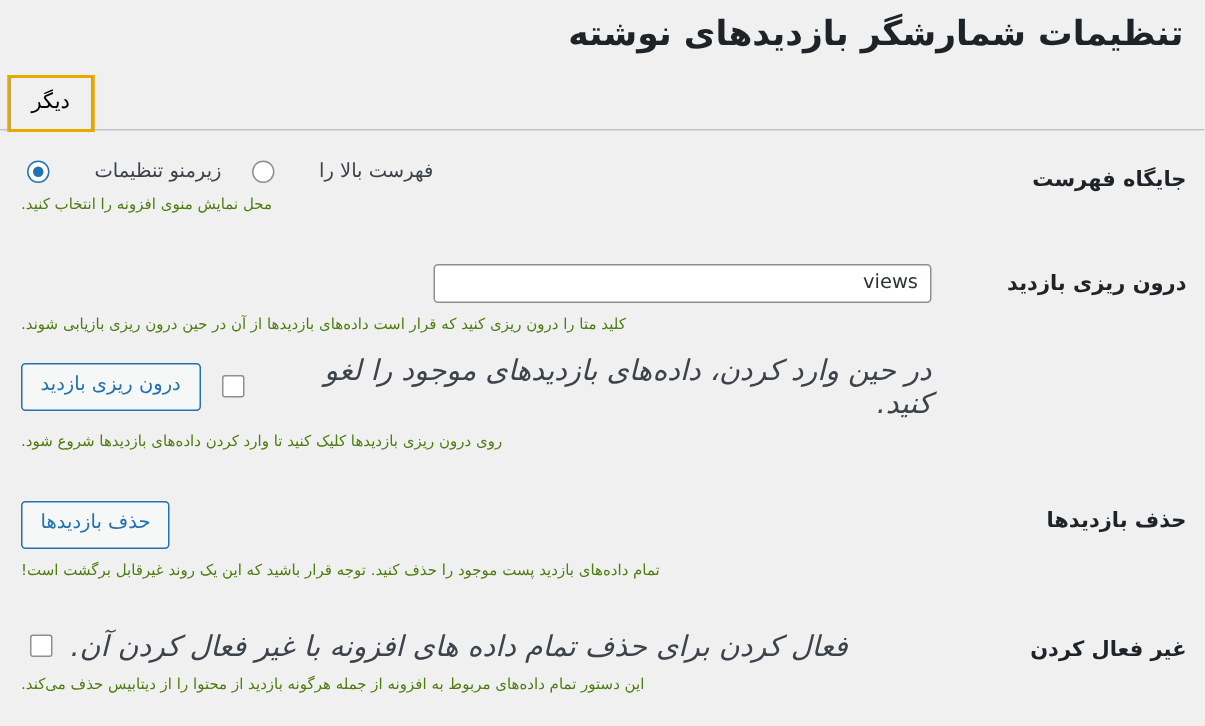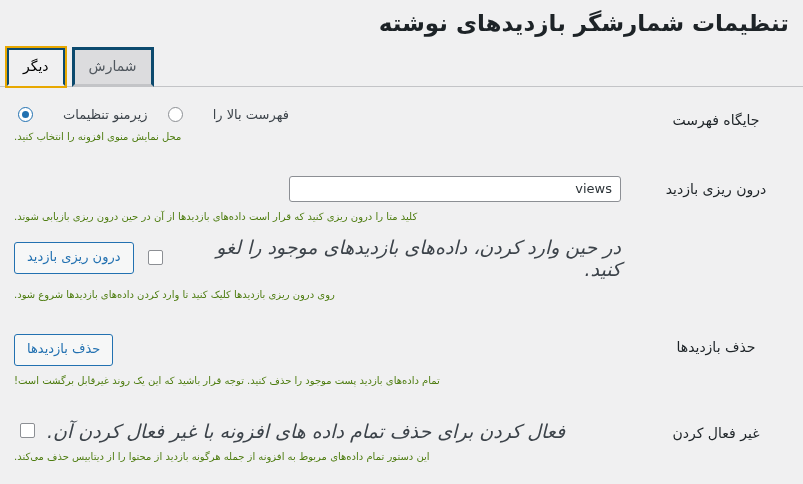--- a/index.html
+++ b/index.html
@@ -41,21 +41,21 @@
     padding-left: 0;
     padding-right: 0;
     box-sizing: border-box;
   }
   .tab {
     display: inline-block;
     font-size: 14px;
     line-height: 1.5;
     padding: 6px 14px 7px 14px;
     margin: 0 0 -1px 6px;
-    border: 3px solid #0c4a6e;
+    border: 1px solid #0c4a6e;
     background: #dcdcde;
     color: #50575e;
     text-decoration: none;
     border-bottom-color: #c3c4c7;
     white-space: nowrap;
   }
   .tab.active {
     background: #f0f0f1;
     border-bottom-color: #f0f0f1;
     color: #000;
@@ -72,21 +72,22 @@
   .form-table {
     width: 100%;
     border-collapse: collapse;
     margin-top: 4px;
   }
   .form-table tr {
     vertical-align: top;
   }
   .form-table th {
     width: 150px;
-    font-weight: 400;
+    text-align: right;
+    font-weight: 700;
     font-size: 14px;
     color: #1d2327;
     padding: 20px 12px 20px 10px;
     line-height: 1.3;
     white-space: nowrap;
   }
   .form-table td {
     padding: 16px 10px 16px 14px;
     text-align: right;
     font-size: 13px;
@@ -192,21 +193,20 @@
 </style>
 </head>
 <body>
 
 <div class="page">
 
   <h1 class="page-title">تنظیمات شمارشگر بازدیدهای نوشته</h1>
 
   <div class="tabs-row">
     <div class="tabs-spacer"></div>
-    <a class="tab" href="#">شمارش</a>
     <a class="tab active focused" href="#">دیگر</a>
   </div>
 
   <table class="form-table">
     <tbody>
       <tr>
         <th>جایگاه فهرست</th>
         <td>
           <div class="field-row">
             <input type="radio" class="radio" name="menu_position" checked="" style="">

